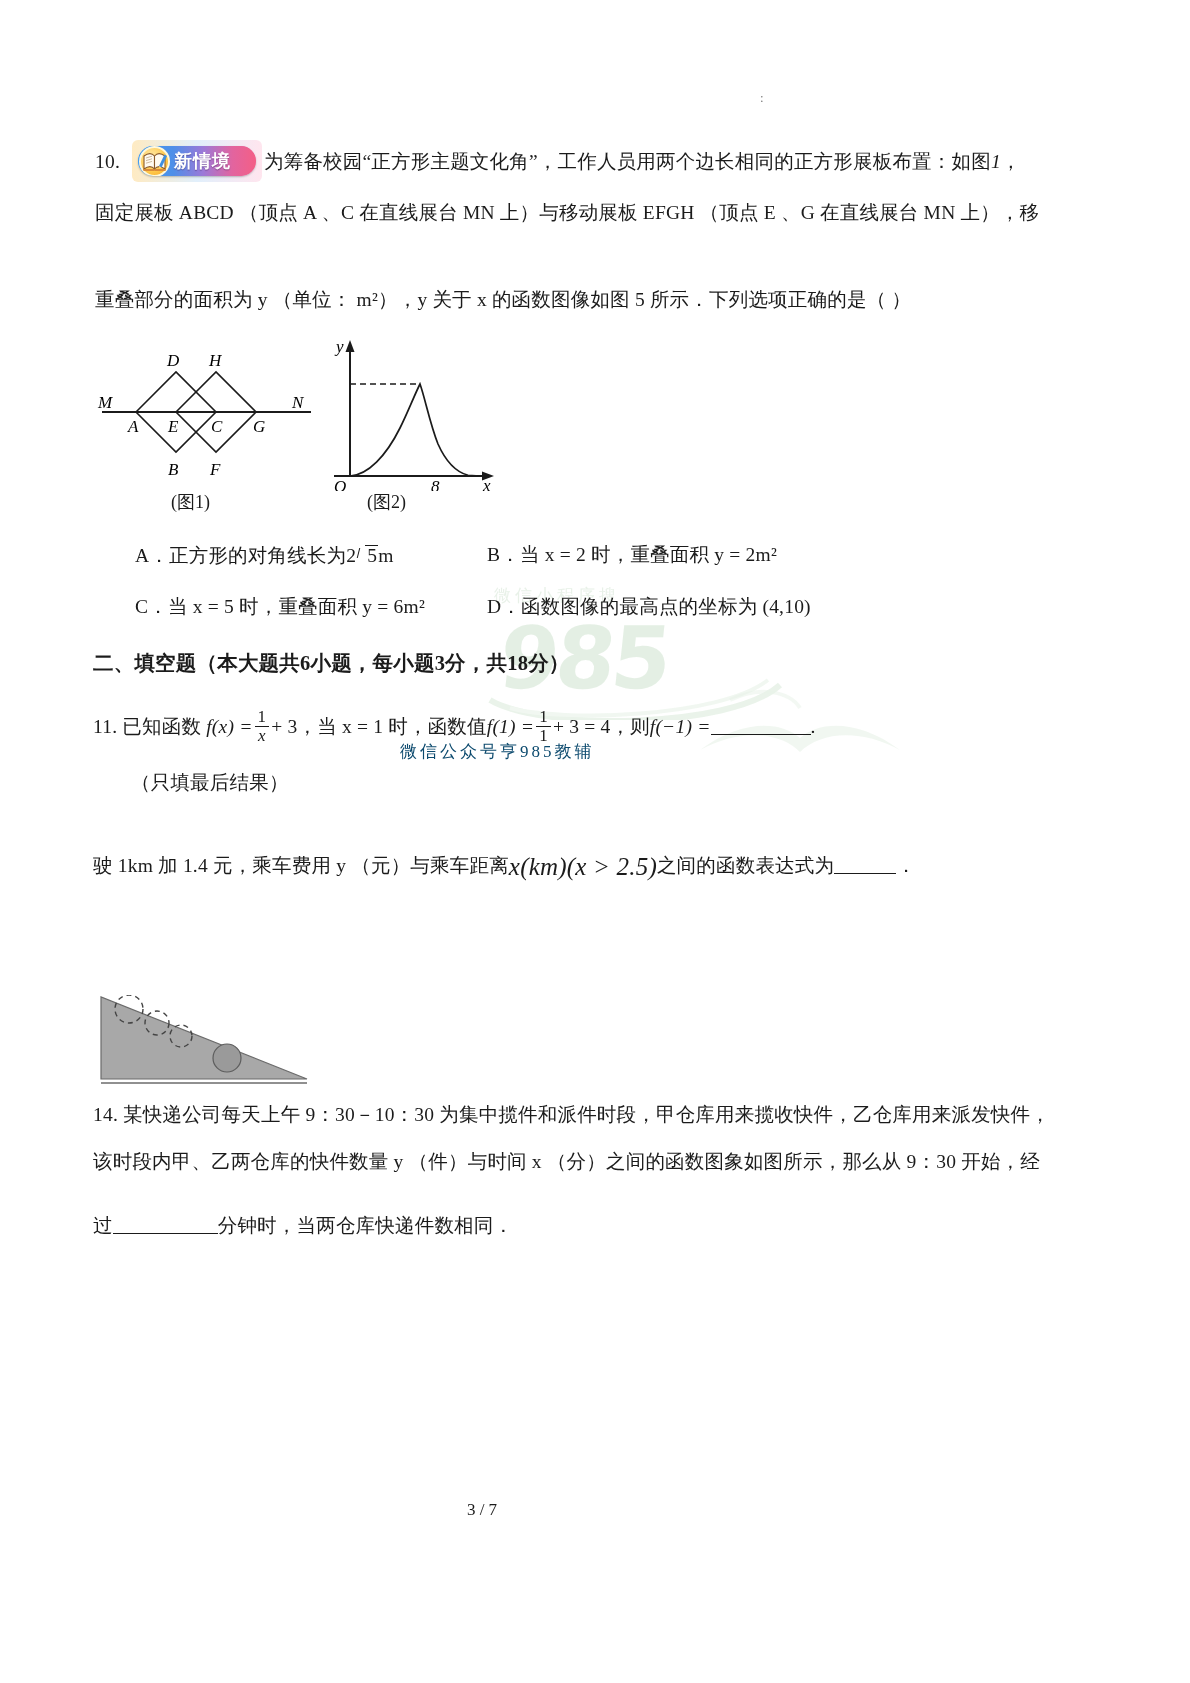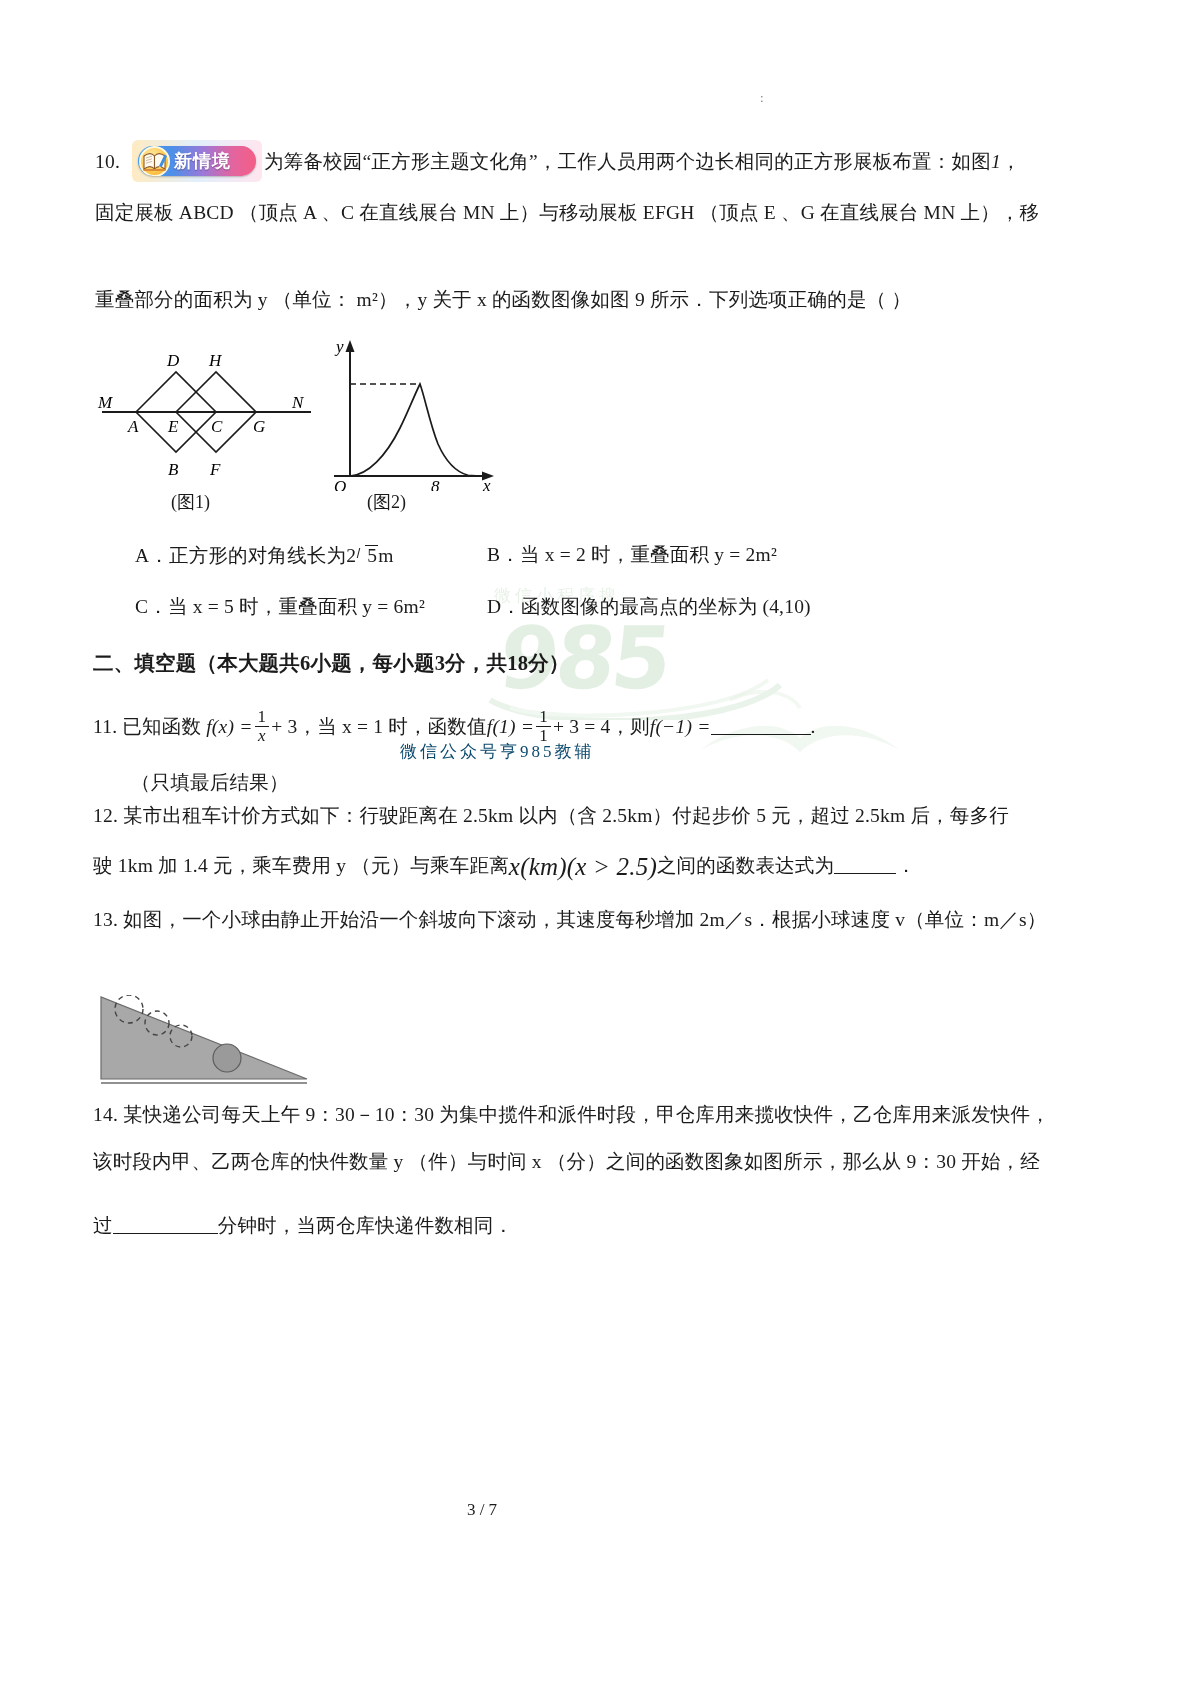--- a/index.html
+++ b/index.html
@@ -193,21 +193,21 @@
       <path d="M4 7 L10 5.2 M4 9.6 L10 7.8 M4 12.2 L10 10.4" stroke="#c0a98e" stroke-width=".8" fill="none"></path>
     </svg>
     <div class="badge-label">新情境</div>
   </div>
 
   <div class="ln" style="left:264px; top:152px;">
     <span>为筹备校园</span><span>“正方形主题文化角”</span><span>，工作人员用两个边长相同的正方形展板布置：如图</span><span class="it">1</span><span>，</span>
   </div>
 
   <div class="ln" style="left:95px; top:203px;">固定展板 ABCD （顶点 A 、C 在直线展台 MN 上）与移动展板 EFGH （顶点 E 、G 在直线展台 MN 上），移</div>
-  <div class="ln" style="left:95px; top:290px;">重叠部分的面积为 y （单位： m²），y 关于 x 的函数图像如图 9 所示．下列选项正确的是（  ）</div>
+  <div class="ln" style="left:95px; top:290px;">重叠部分的面积为 y （单位： m²），y 关于 x 的函数图像如图 5 所示．下列选项正确的是（  ）</div>
 
   <svg class="fig1" width="235" height="155" viewBox="0 0 235 155">
 
     <line x1="6" y1="76" x2="215" y2="76" stroke="#1b1b1b" stroke-width="2.2"></line>
 
     <polygon points="40,76 80,36 120,76 80,116" fill="none" stroke="#1b1b1b" stroke-width="1.6"></polygon>
 
     <polygon points="80,76 120,36 160,76 120,116" fill="none" stroke="#1b1b1b" stroke-width="1.6"></polygon>
 
     <text x="2" y="72" font-size="17" font-style="italic" font-family="Liberation Serif, serif">M</text>
@@ -260,32 +260,24 @@
     <span>二、填空题（本大题共</span><span>6</span><span>小题，每小题</span><span>3</span><span>分，共</span><span>18</span><span>分）</span>
   </div>
 
   <div class="ln" style="left:93px; top:708px;">
     <span>11.</span>
     <span>已知函数</span>
     <span class="it">f(x) =</span><span class="frac"><span class="num">1</span><span class="den it">x</span></span><span>+ 3</span><span>，当 x = 1 时，函数值</span><span class="it">f(1) =</span><span class="frac"><span class="num">1</span><span class="den">1</span></span><span>+ 3 = 4</span><span>，则</span><span class="it">f(−1) =</span><span class="blank" style="width:100px;"></span><span>.</span>
   </div>
   <div class="ln" style="left:93px; top:773px;margin-left:38px;">（只填最后结果）</div>
 
-  <div class="ln" style="left:93px; top:806px;">
-    <span>12.</span>
-    <span>某市出租车计价方式如下：行驶距离在 2.5km 以内（含 2.5km）付起步价 5 元，超过 2.5km 后，每多行</span>
-  </div>
   <div class="ln" style="left:93px; top:854px;">
     <span>驶 1km 加 1.4 元，乘车费用 y （元）与乘车距离</span><span class="it bigp">x(km)(x &gt; 2.5)</span><span>之间的函数表达式为</span><span class="blank" style="width:62px;"></span><span>．</span>
   </div>
 
-  <div class="ln" style="left:93px; top:910px;">
-    <span>13.</span>
-    <span>如图，一个小球由静止开始沿一个斜坡向下滚动，其速度每秒增加 2m／s．根据小球速度 v（单位：m／s）</span>
-  </div>
 
   <svg class="ramp" width="230" height="95" viewBox="0 0 230 95">
     <polygon points="6,2 6,84 212,84" fill="#a8a8a8" stroke="#6b6b6b" stroke-width="1.2"></polygon>
     <line x1="6" y1="88" x2="212" y2="88" stroke="#6b6b6b" stroke-width="1.6"></line>
     <circle cx="34" cy="14" r="14" fill="none" stroke="#444" stroke-width="1.4" stroke-dasharray="5,4"></circle>
     <circle cx="62" cy="28" r="12" fill="none" stroke="#444" stroke-width="1.4" stroke-dasharray="5,4"></circle>
     <circle cx="86" cy="41" r="11" fill="none" stroke="#444" stroke-width="1.4" stroke-dasharray="5,4"></circle>
     <circle cx="132" cy="63" r="14" fill="#9a9a9a" stroke="#5d5d5d" stroke-width="1.2"></circle>
   </svg>
 

